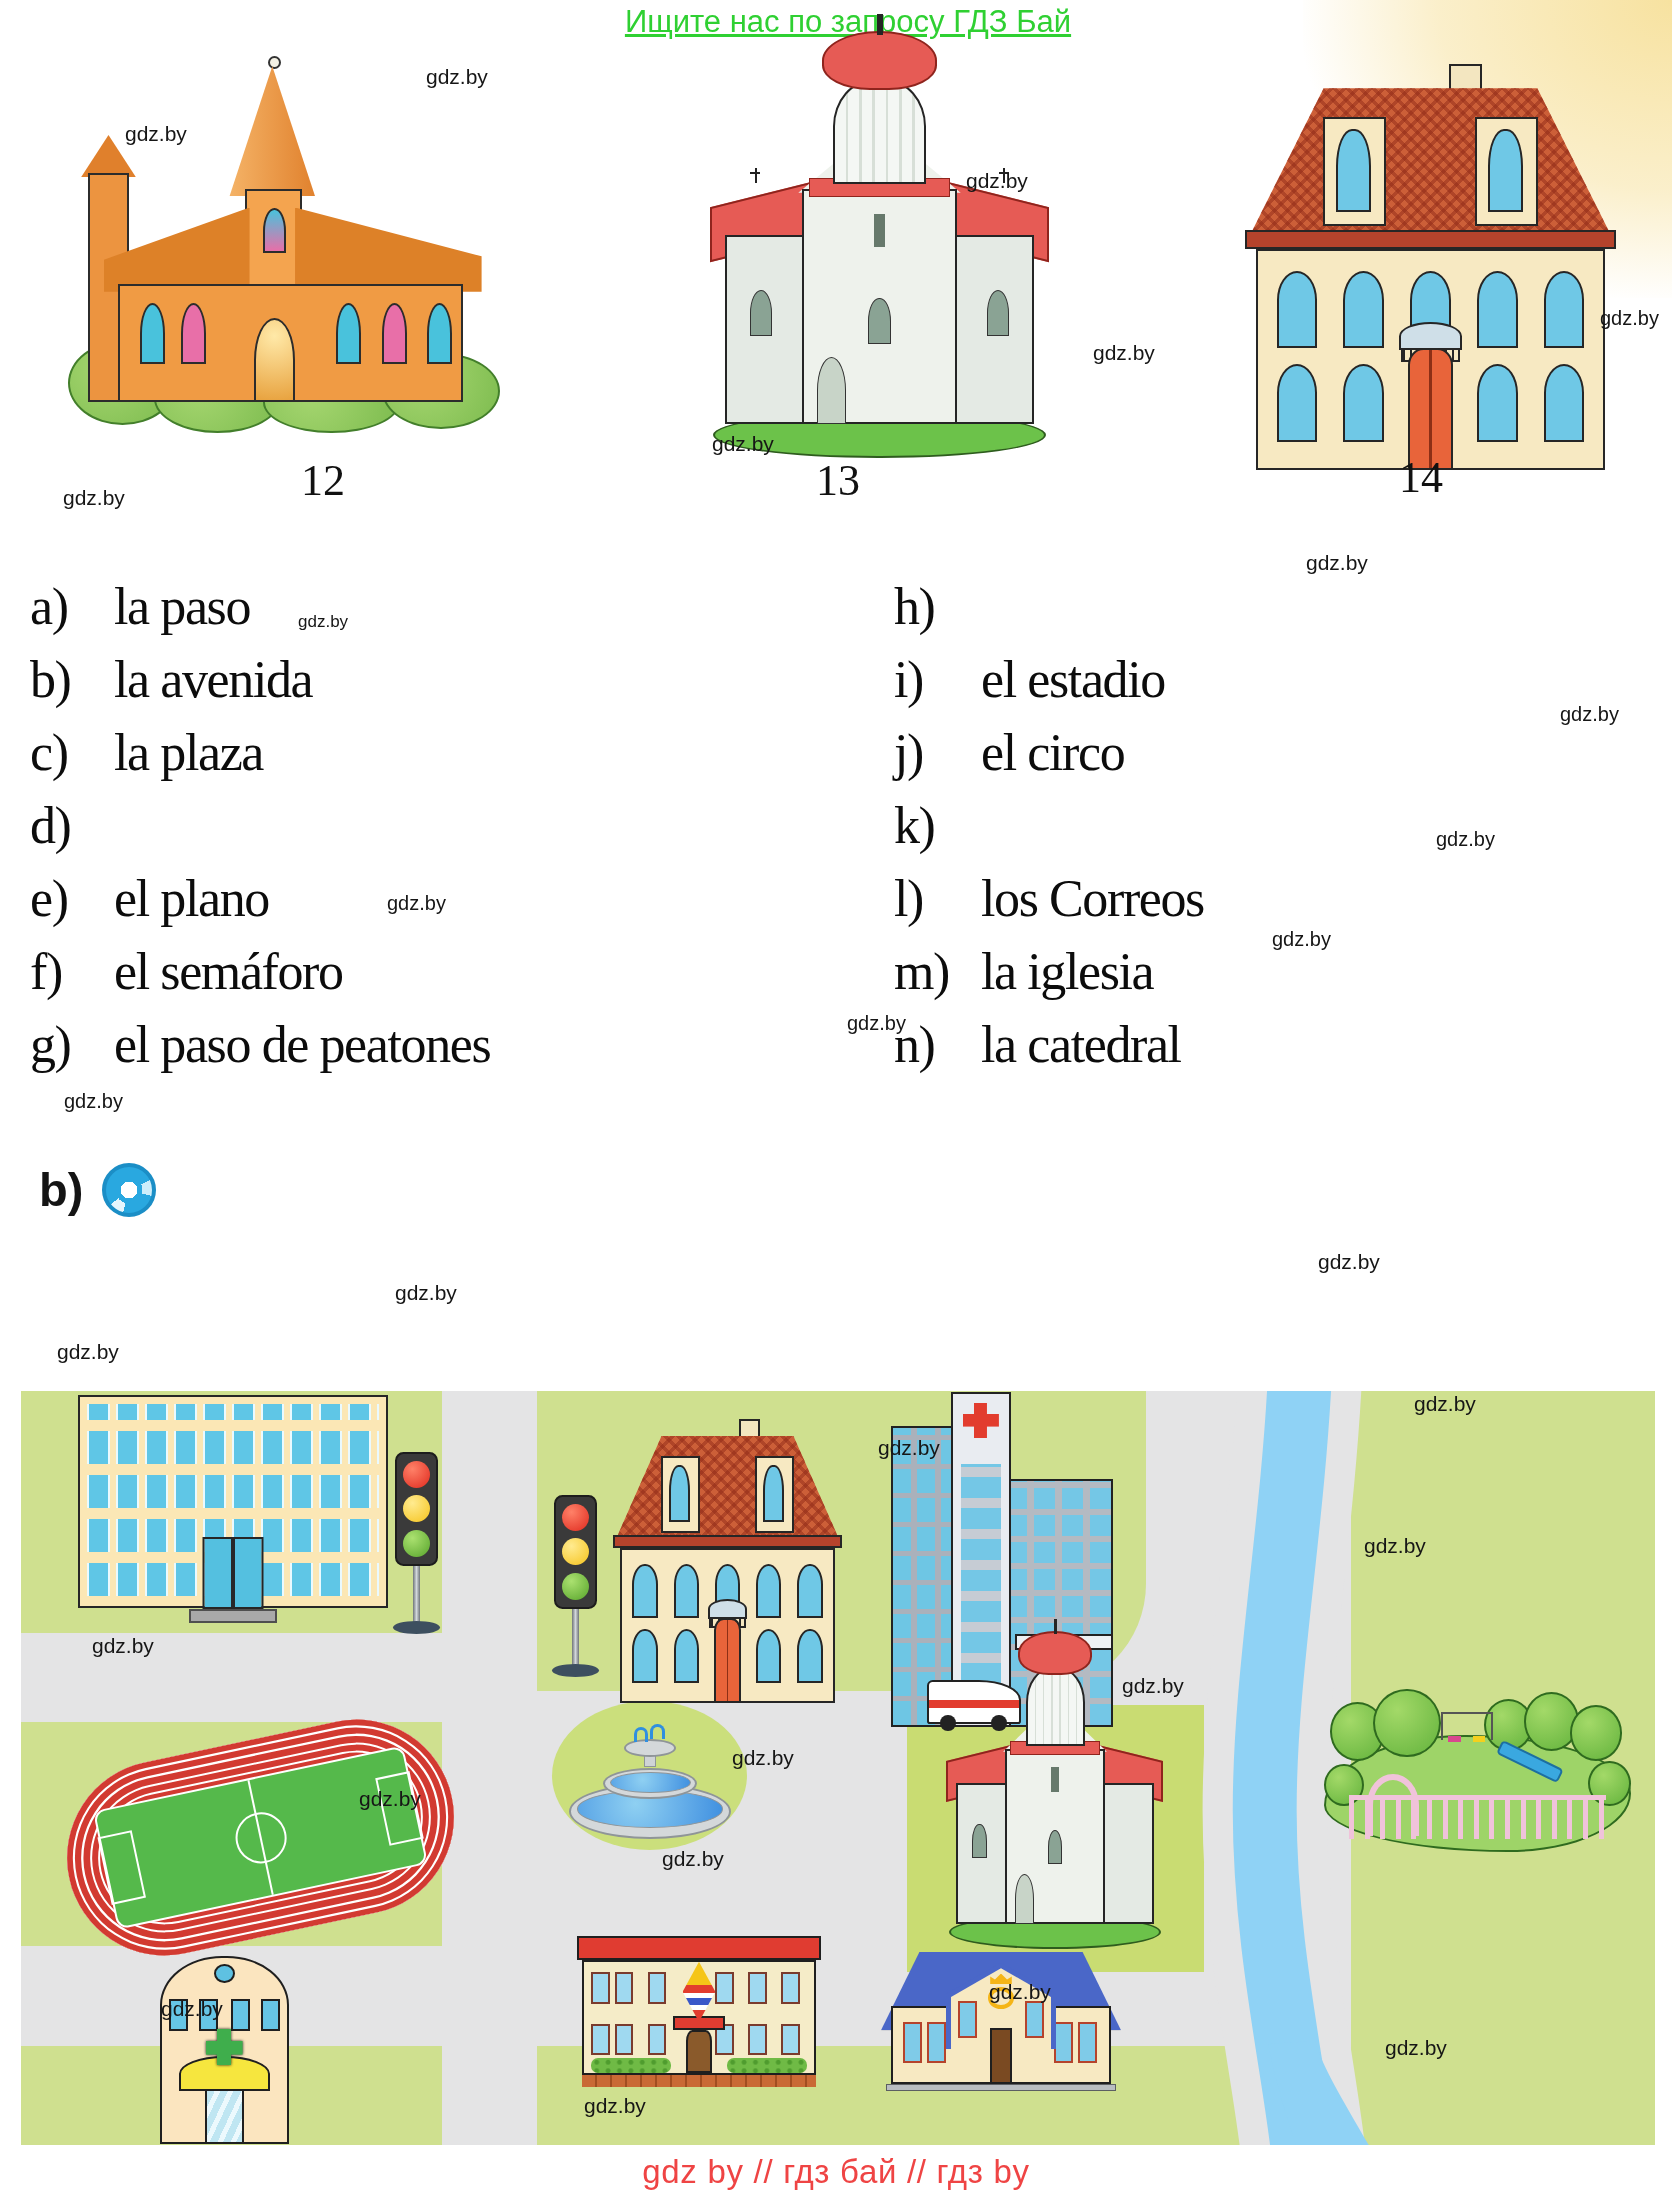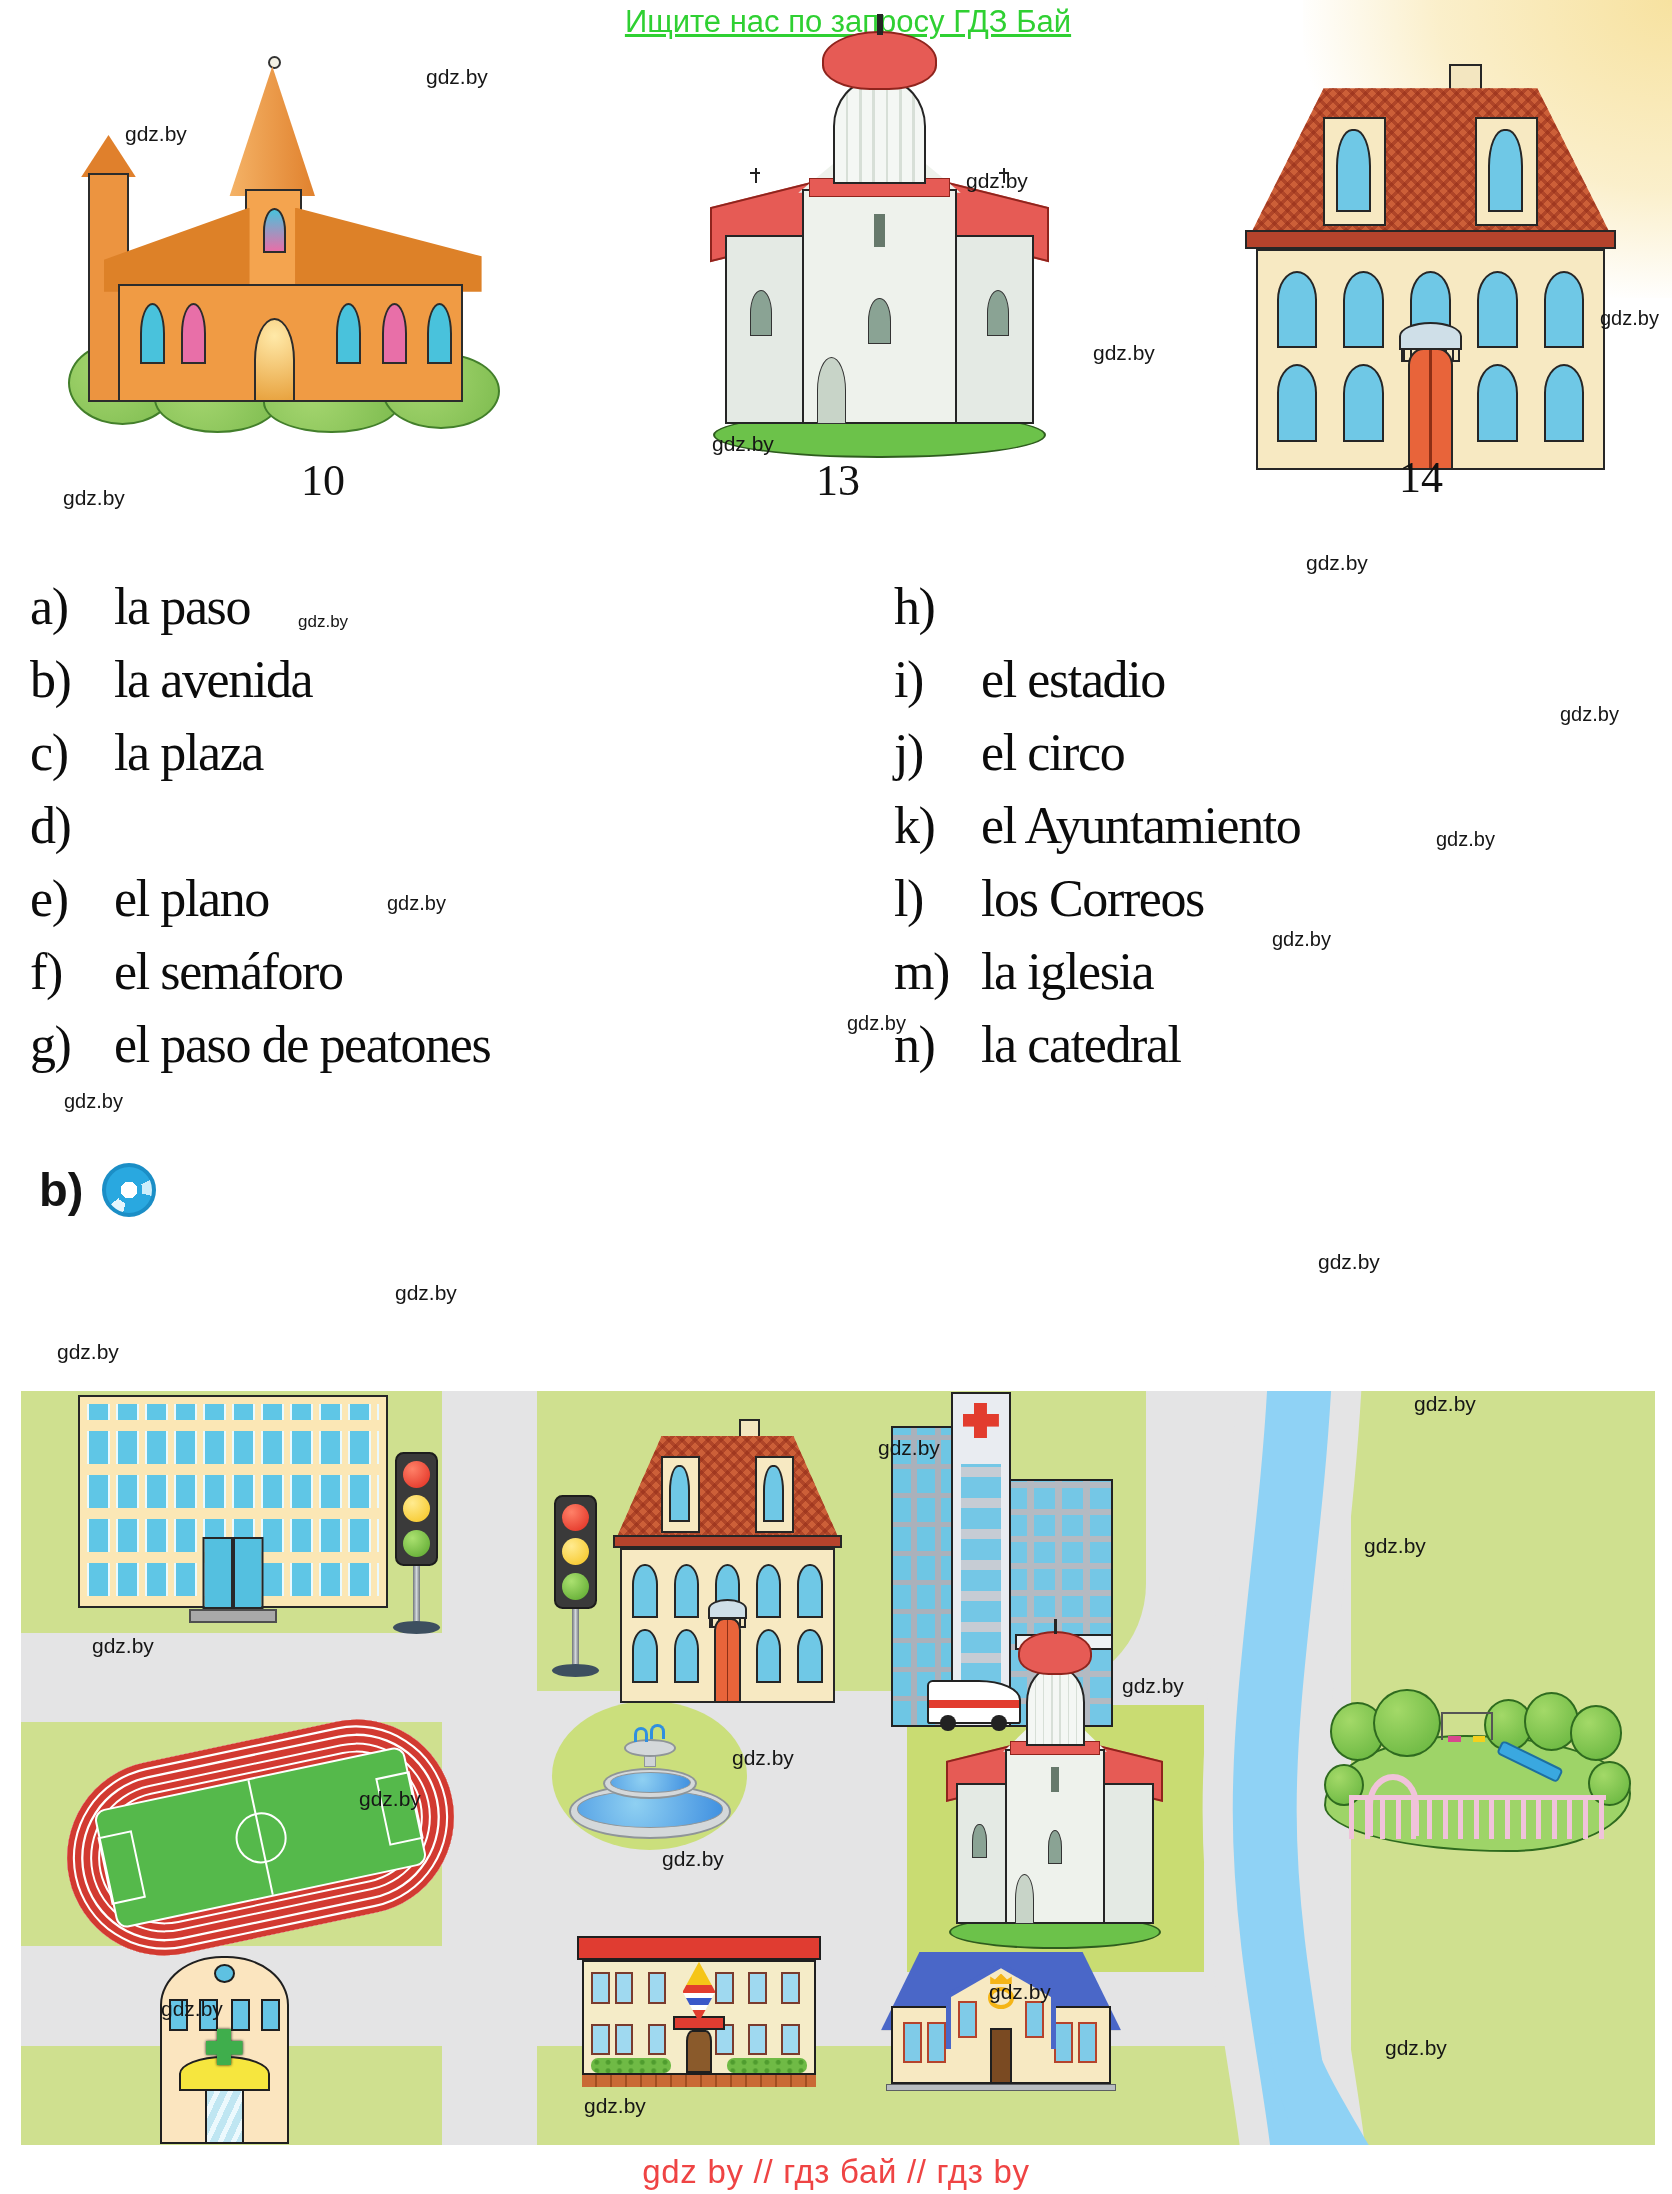--- a/index.html
+++ b/index.html
@@ -276,21 +276,21 @@
   <div class="c12-roofL c12-dots"></div>
   <div class="c12-roofR c12-dots"></div>
   <div class="c12-body"></div>
   <div class="aw" style="left:17%;top:66%;width:5.5%;height:16%;background:#49c2dc;"></div>
   <div class="aw" style="left:26%;top:66%;width:5.5%;height:16%;background:#e86fa8;"></div>
   <div class="aw" style="left:60%;top:66%;width:5.5%;height:16%;background:#49c2dc;"></div>
   <div class="aw" style="left:70%;top:66%;width:5.5%;height:16%;background:#e86fa8;"></div>
   <div class="aw" style="left:80%;top:66%;width:5.5%;height:16%;background:#49c2dc;"></div>
   <div class="aw" style="left:42%;top:70%;width:9%;height:22%;background:radial-gradient(circle at 50% 20%,#ffe9a8,#e8a23e);"></div>
 </div>
-<div class="fignum" style="left:323px;top:455px;">10</div>
+<div class="fignum" style="left:323px;top:455px;">12</div>
 
 <div class="kirk art" id="fig13" style="left:695px;top:37px;width:369px;height:421px;">
   <div class="k-grass"></div>
   <div class="k-roofL"></div>
   <div class="k-roofR"></div>
   <div class="k-wingL"></div>
   <div class="k-wingR"></div>
   <div class="k-gable"></div>
   <div class="k-nave"></div>
   <div class="k-belt"></div>
@@ -365,21 +365,20 @@
   <div class="vrow">
       <span class="vl">i)</span>
       <span class="vt">el estadio</span>
     </div>
   <div class="vrow">
       <span class="vl">j)</span>
       <span class="vt">el circo</span>
     </div>
   <div class="vrow">
       <span class="vl">k)</span>
-      <span class="vt">el Ayuntamiento</span>
     </div>
   <div class="vrow">
       <span class="vl">l)</span>
       <span class="vt">los Correos</span>
     </div>
   <div class="vrow">
       <span class="vl">m)</span>
       <span class="vt">la iglesia</span>
     </div>
   <div class="vrow">

